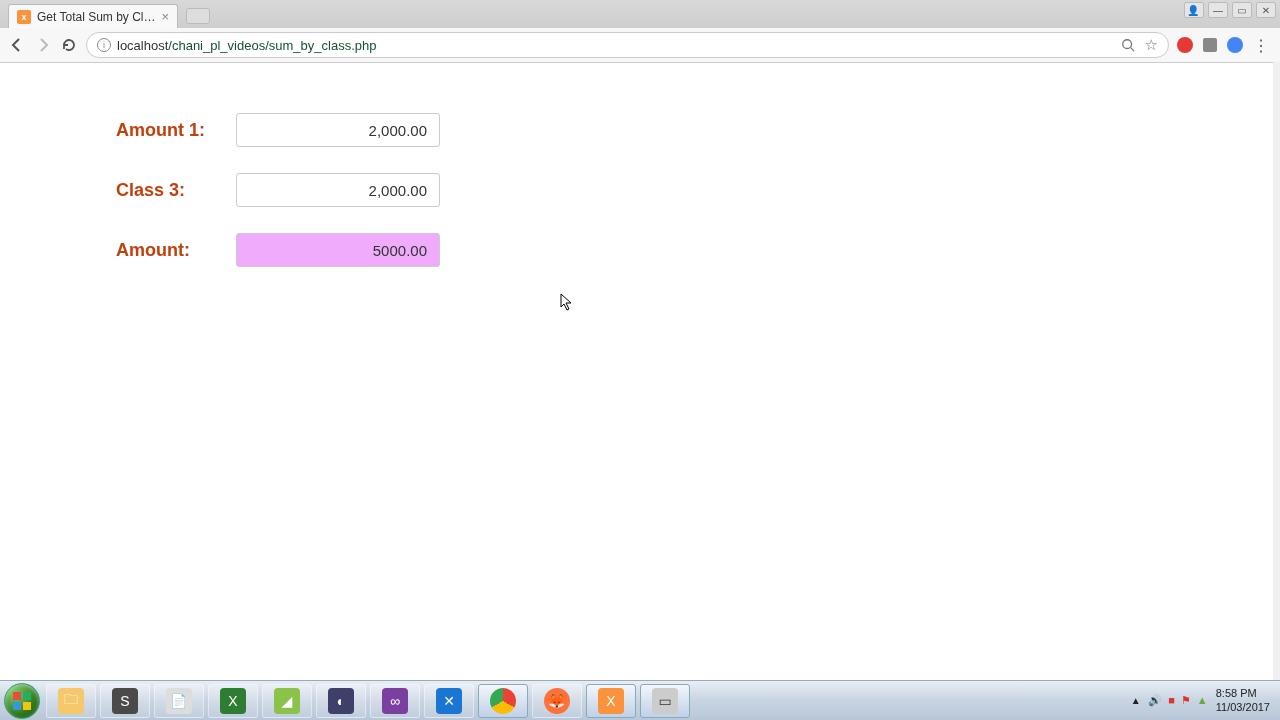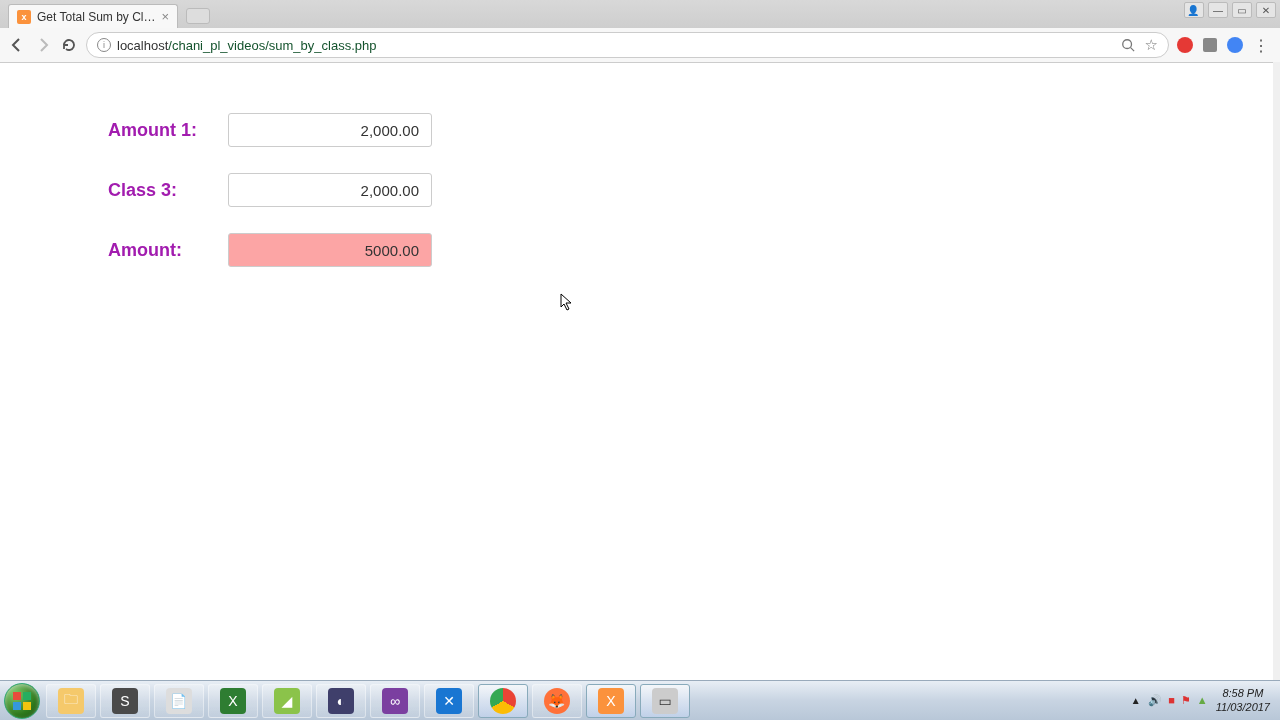--- a/index.html
+++ b/index.html
@@ -112,35 +112,36 @@
     }
     .row {
       display: flex;
       align-items: center;
       margin-bottom: 26px;
     }
     .label {
       width: 120px;
       font-size: 18px;
       font-weight: bold;
-      color: #a21caf;
+      color: #c2410c;
+      margin-left: 8px;
     }
     .field {
       width: 204px;
       height: 34px;
       border: 1px solid #ccc;
       border-radius: 3px;
       padding: 0 12px;
       font-size: 15px;
       text-align: right;
       color: #333;
       background:#fff;
     }
     .field.readonly {
-      background: #fca5a5;
+      background: #f0abfc;
       border: 1px solid #ccc;
     }
     
     
     .cursor {
       position: absolute;
       left: 560px;
       top: 293px;
       font-size: 16px;
       color: #000;
@@ -193,21 +194,21 @@
     .task-item.active { background: linear-gradient(rgba(255,255,255,.6), rgba(200,220,255,.4)); border-color:#8ab;}
     .ti-inner { width:26px;height:26px;border-radius:4px;display:flex;align-items:center;justify-content:center;font-size:14px;color:#fff;}
     .sys-tray {
       margin-left: auto;
       display:flex; align-items:center; gap:8px;
       padding-right:6px;
       font-size:11px;
       color:#222;
     }
     .tray-icons { display:flex; gap:6px; }
-    .clock { text-align:center; line-height:1.2;font-style:italic; }
+    .clock { text-align:left; line-height:1.2; }
   </style>
 </head>
 <body>
 
 <div class="browser-chrome">
   <div class="tab-bar">
     <div class="tab">
       <div class="tab-favicon">x</div>
       <span class="tab-title">Get Total Sum by Class N</span>
       <span class="tab-close">×</span>

